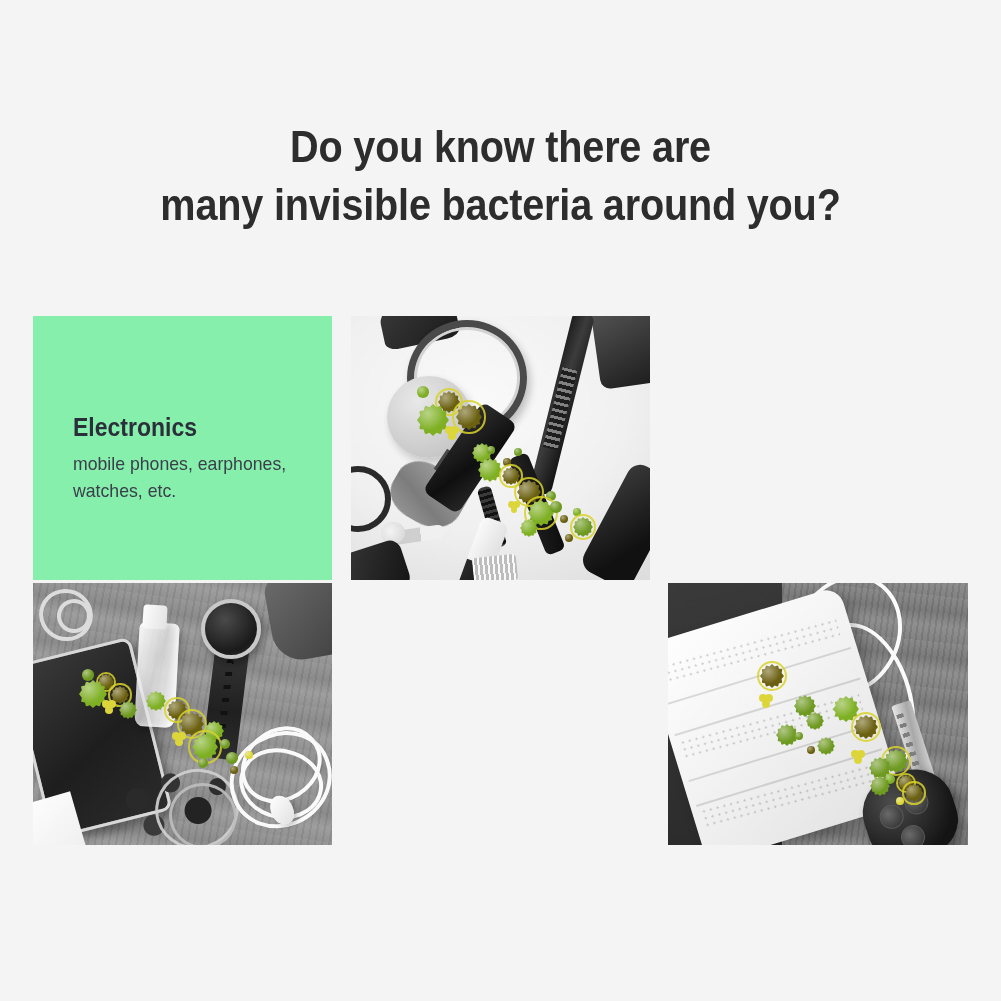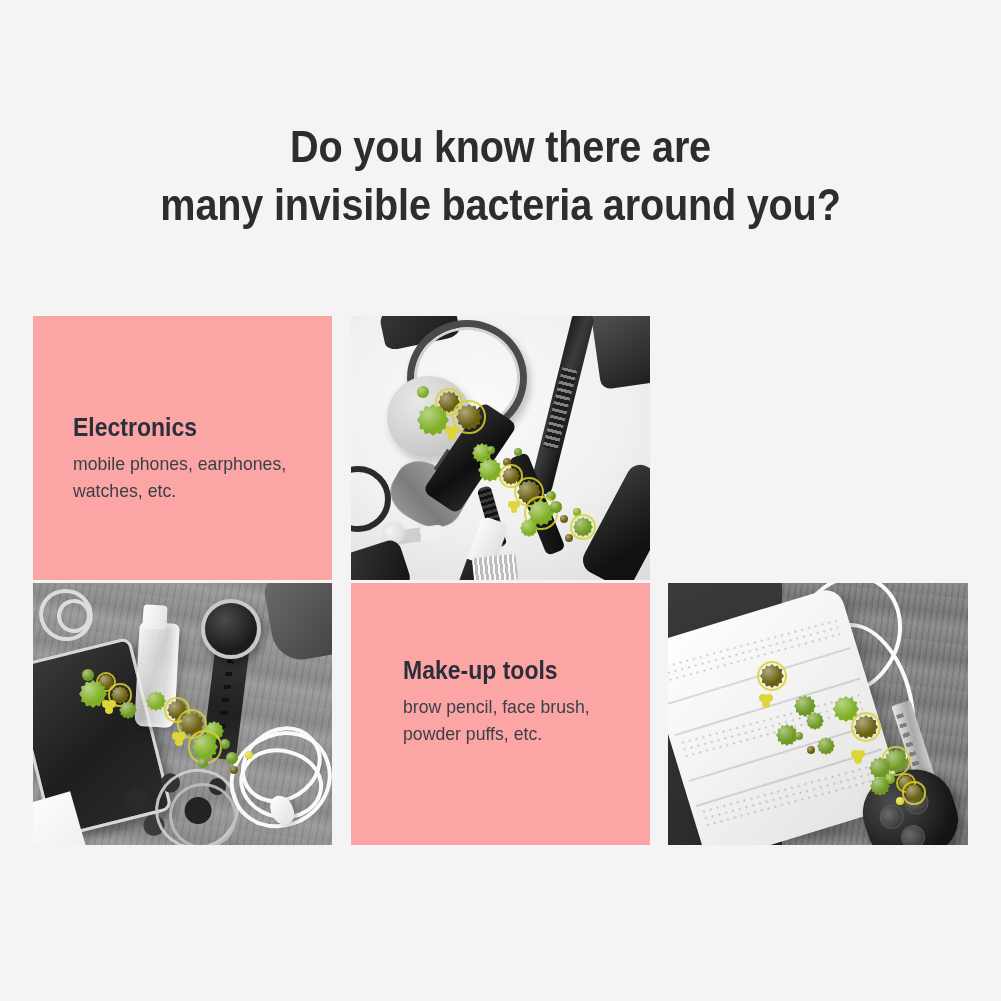--- a/index.html
+++ b/index.html
@@ -38,21 +38,21 @@
     display: block;
     white-space: nowrap;
   }
 
   
   .cell {
     position: absolute;
     overflow: hidden;
   }
   .card-text {
-    background: #fca5a5;
+    background: #86efac;
   }
   .card-photo {
     background: #bdbdbd;
   }
 
   
   .c1 { left: 33px;  width: 299px; }
   .c2 { left: 351px; width: 299px; }
   .c3 { left: 668px; width: 300px; }
   .r1 { top: 316px;  height: 264px; }
@@ -614,29 +614,20 @@
           <div class="germ" style="left: 201px; top: 187px; width: 14px; height: 14px; --gc: #6b6010; --hc: #d8d22a;">
             <div class="core"></div>
           </div>
           <div class="germ" style="left: 216px; top: 172px; width: 12px; height: 12px; --gc: #ddd63a; --hc: #d8d22a;">
             <div class="core"></div>
           </div>
         </div>
     </div>
   </div>
 
-  <div class="cell card-text c2 r2" id="txt-makeup">
-    <div class="txt-inner">
-      <p class="cell-head">Make-up tools</p>
-      <p class="cell-body">
-        <span class="ln">brow pencil, face brush,</span>
-        <span class="ln">powder puffs, etc.</span>
-      </p>
-    </div>
-  </div>
 
   <div class="cell card-photo c3 r2" id="photo-necessities">
     <div class="scene">
       <div class="wood dark"></div>
       <div class="ob dark-panel"></div>
       <div class="ob mask-strap"></div>
       <div class="ob mask-strap s2"></div>
       <div class="ob mask-body">
         <div class="mask-dots" style="left:8px;  top:26px;  width:186px; height:22px; transform:rotate(2deg);"></div>
         <div class="mask-dots" style="left:8px;  top:104px; width:186px; height:20px; transform:rotate(2deg);"></div>

